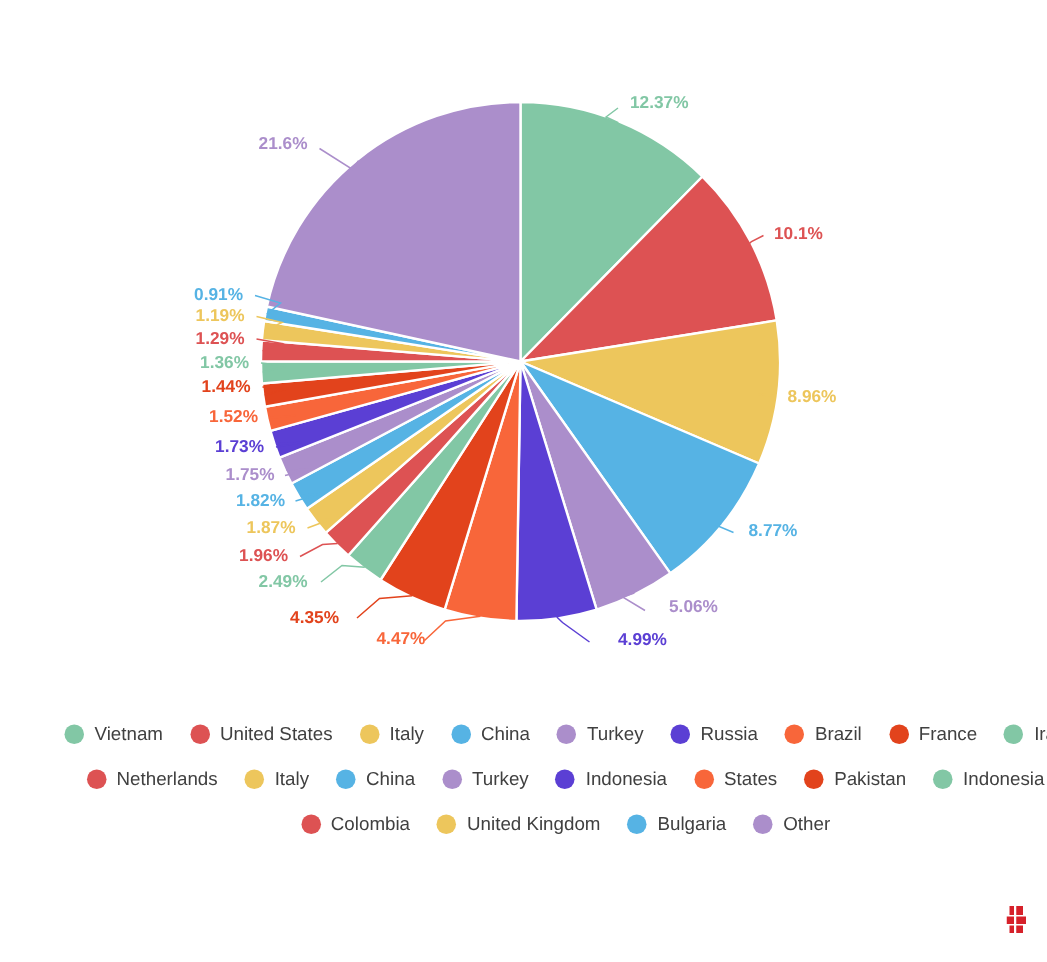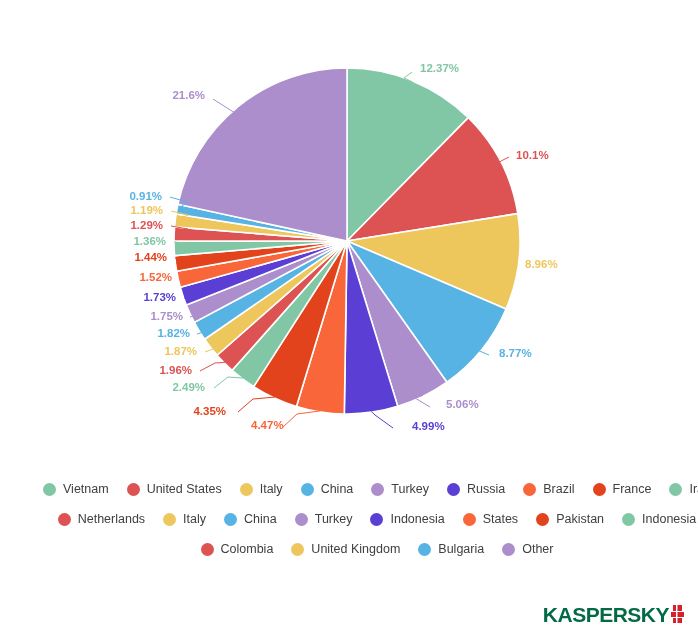--- a/index.html
+++ b/index.html
@@ -265,21 +265,20 @@
           <span class="legend-label">Bulgaria</span>
         </div>
         <div class="legend-item">
           <span class="legend-swatch" style="background: rgb(171, 142, 203);"></span>
           <span class="legend-label">Other</span>
         </div>
       </div>
     </div>
 
   <div id="logo">
-    <span class="logo-text">KASPERSKY</span>
     <span class="logo-mark">
       <svg width="13" height="18" viewBox="0 0 13 18">
         <rect x="2" y="0" width="9" height="6" fill="#d6212a"></rect>
         <rect x="0" y="7" width="13" height="5" fill="#d6212a"></rect>
         <rect x="2" y="13" width="9" height="5" fill="#d6212a"></rect>
         <rect x="5" y="0" width="1.5" height="18" fill="#ffffff"></rect>
       </svg>
     </span>
   </div>
 

